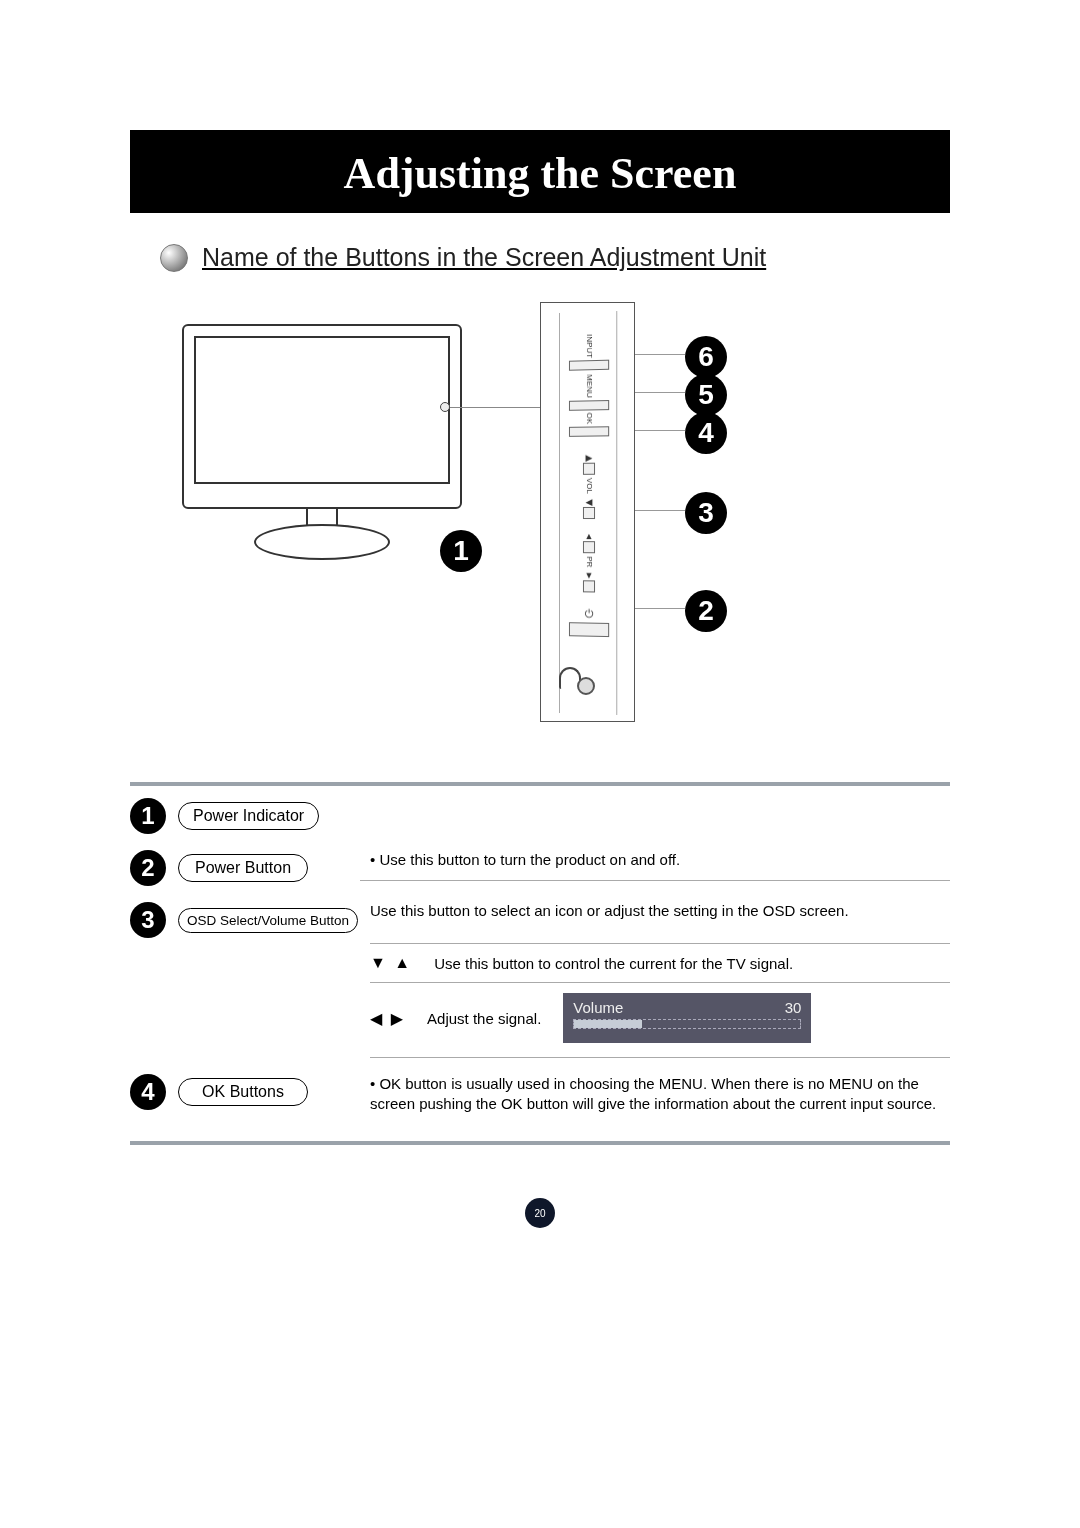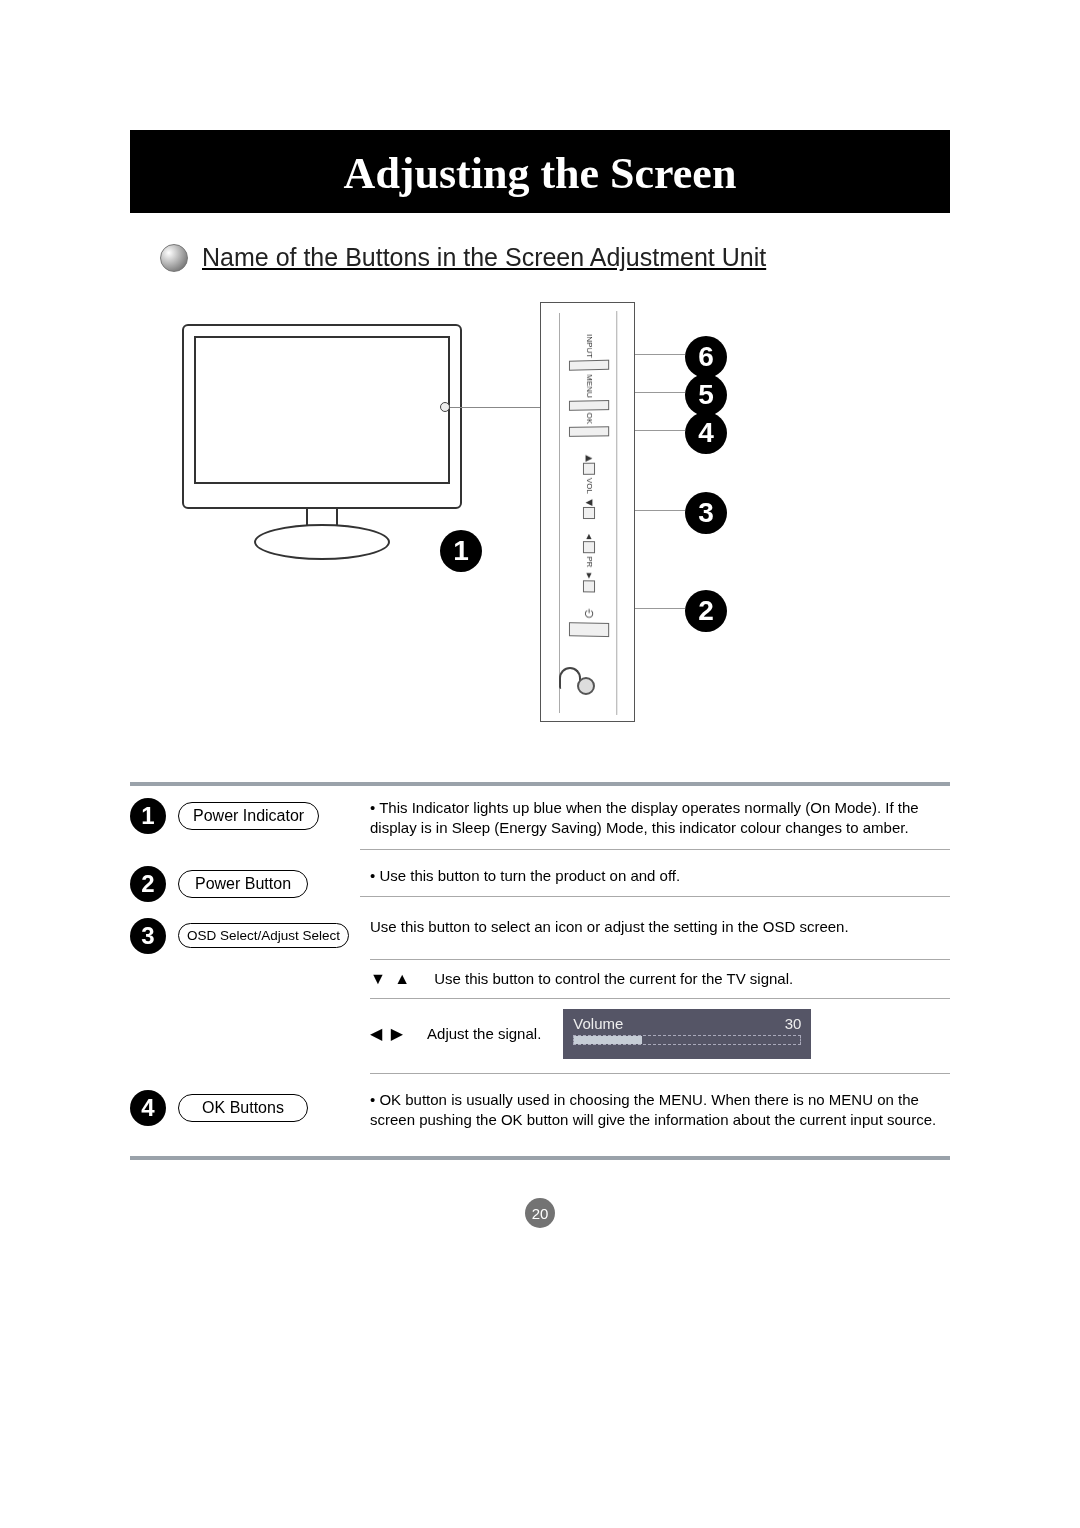--- a/index.html
+++ b/index.html
@@ -245,23 +245,23 @@
     position: absolute; left: 0; top: 0; height: 100%;
     width: 30%;
     background: #c6cdd6;
   }
   .page-num {
     position: absolute;
     left: 50%; bottom: 300px;
     transform: translateX(-50%);
     width: 30px; height: 30px;
     border-radius: 50%;
-    background: #737373;
+    background: #0f172a;
     color: #fff;
-    font-size: 15px;
+    font-size: 10px;
     display: flex; justify-content: center; align-items: center;
   }
 </style>
 </head>
 <body>
 
 <div class="header-bar">
   <span>Adjusting the Screen</span>
 </div>
 
@@ -347,43 +347,40 @@
 <div class="desc-area">
   <div class="thick-bar"></div>
 
   <div class="desc-row">
     <div class="desc-left">
       <div class="circle-num">
           <span>1</span>
         </div>
       <div class="pill">Power Indicator</div>
     </div>
-    <div class="desc-right">
-      <span class="bullet-dot">This Indicator lights up blue when the display operates normally (On Mode). If the display is in Sleep (Energy Saving) Mode, this indicator colour changes to amber.</span>
-    </div>
   </div>
 
   <div class="desc-row">
     <div class="desc-left">
       <div class="circle-num">
           <span>2</span>
         </div>
       <div class="pill">Power Button</div>
     </div>
     <div class="desc-right">
       <span class="bullet-dot">Use this button to turn the product on and off.</span>
     </div>
   </div>
 
   <div class="desc-row">
     <div class="desc-left">
       <div class="circle-num">
           <span>3</span>
         </div>
-      <div class="pill sm">OSD Select/Adjust Select</div>
+      <div class="pill sm">OSD Select/Volume Button</div>
     </div>
     <div style="flex:1; padding-left:10px;">
       <div style="border-bottom:1px solid #aaa; padding-bottom:24px; font-size:15px;">
         <span class="bullet-dot">Use this button to select an icon or adjust the setting in the OSD screen.</span>
       </div>
       <div class="sub-block" style="border-bottom:1px solid #aaa; padding-bottom:10px; font-size:15px;">
         <span class="tri-icons">▼ ▲</span>
         <span class="bullet-dot">Use this button to control the current for the TV signal.</span>
       </div>
       <div class="sub-block" style="border-bottom:1px solid #aaa; padding-bottom:14px; font-size:15px;">

